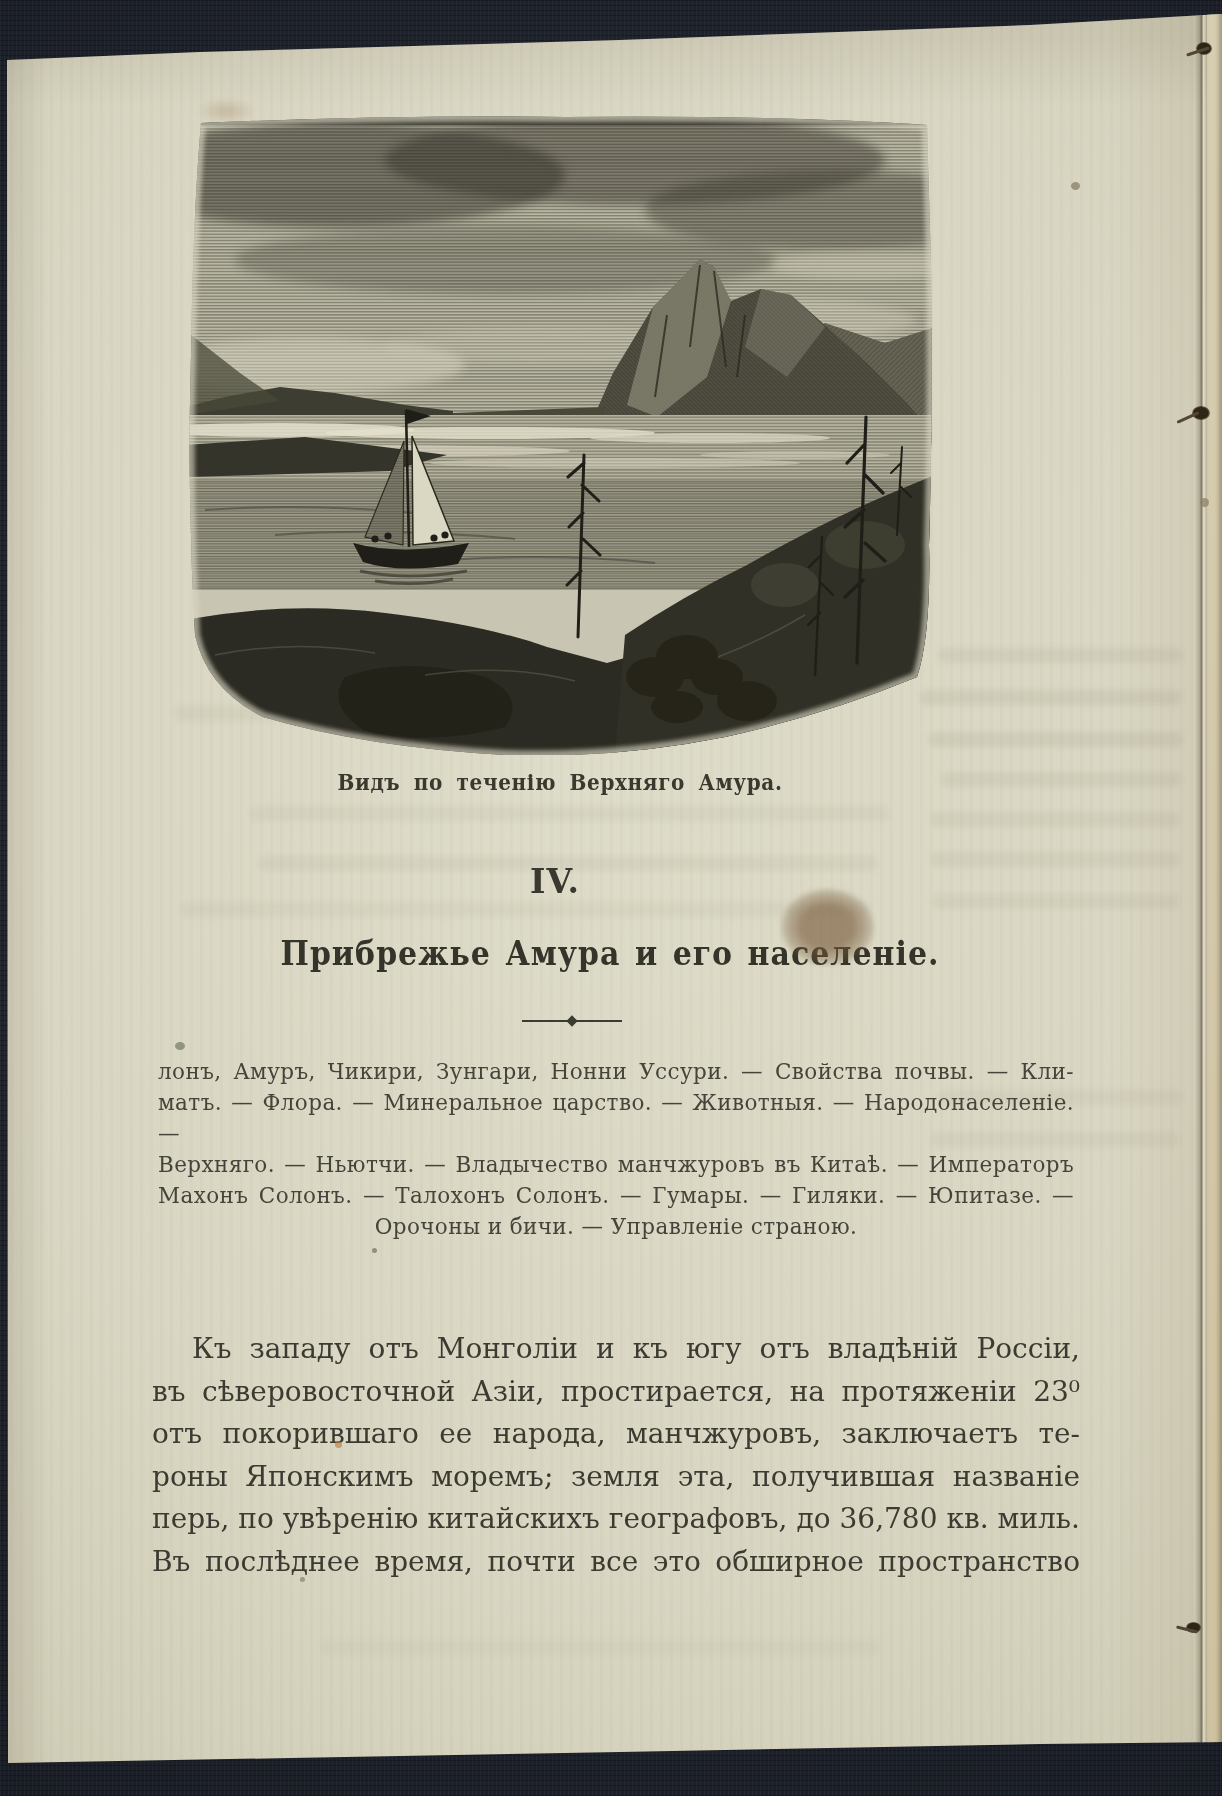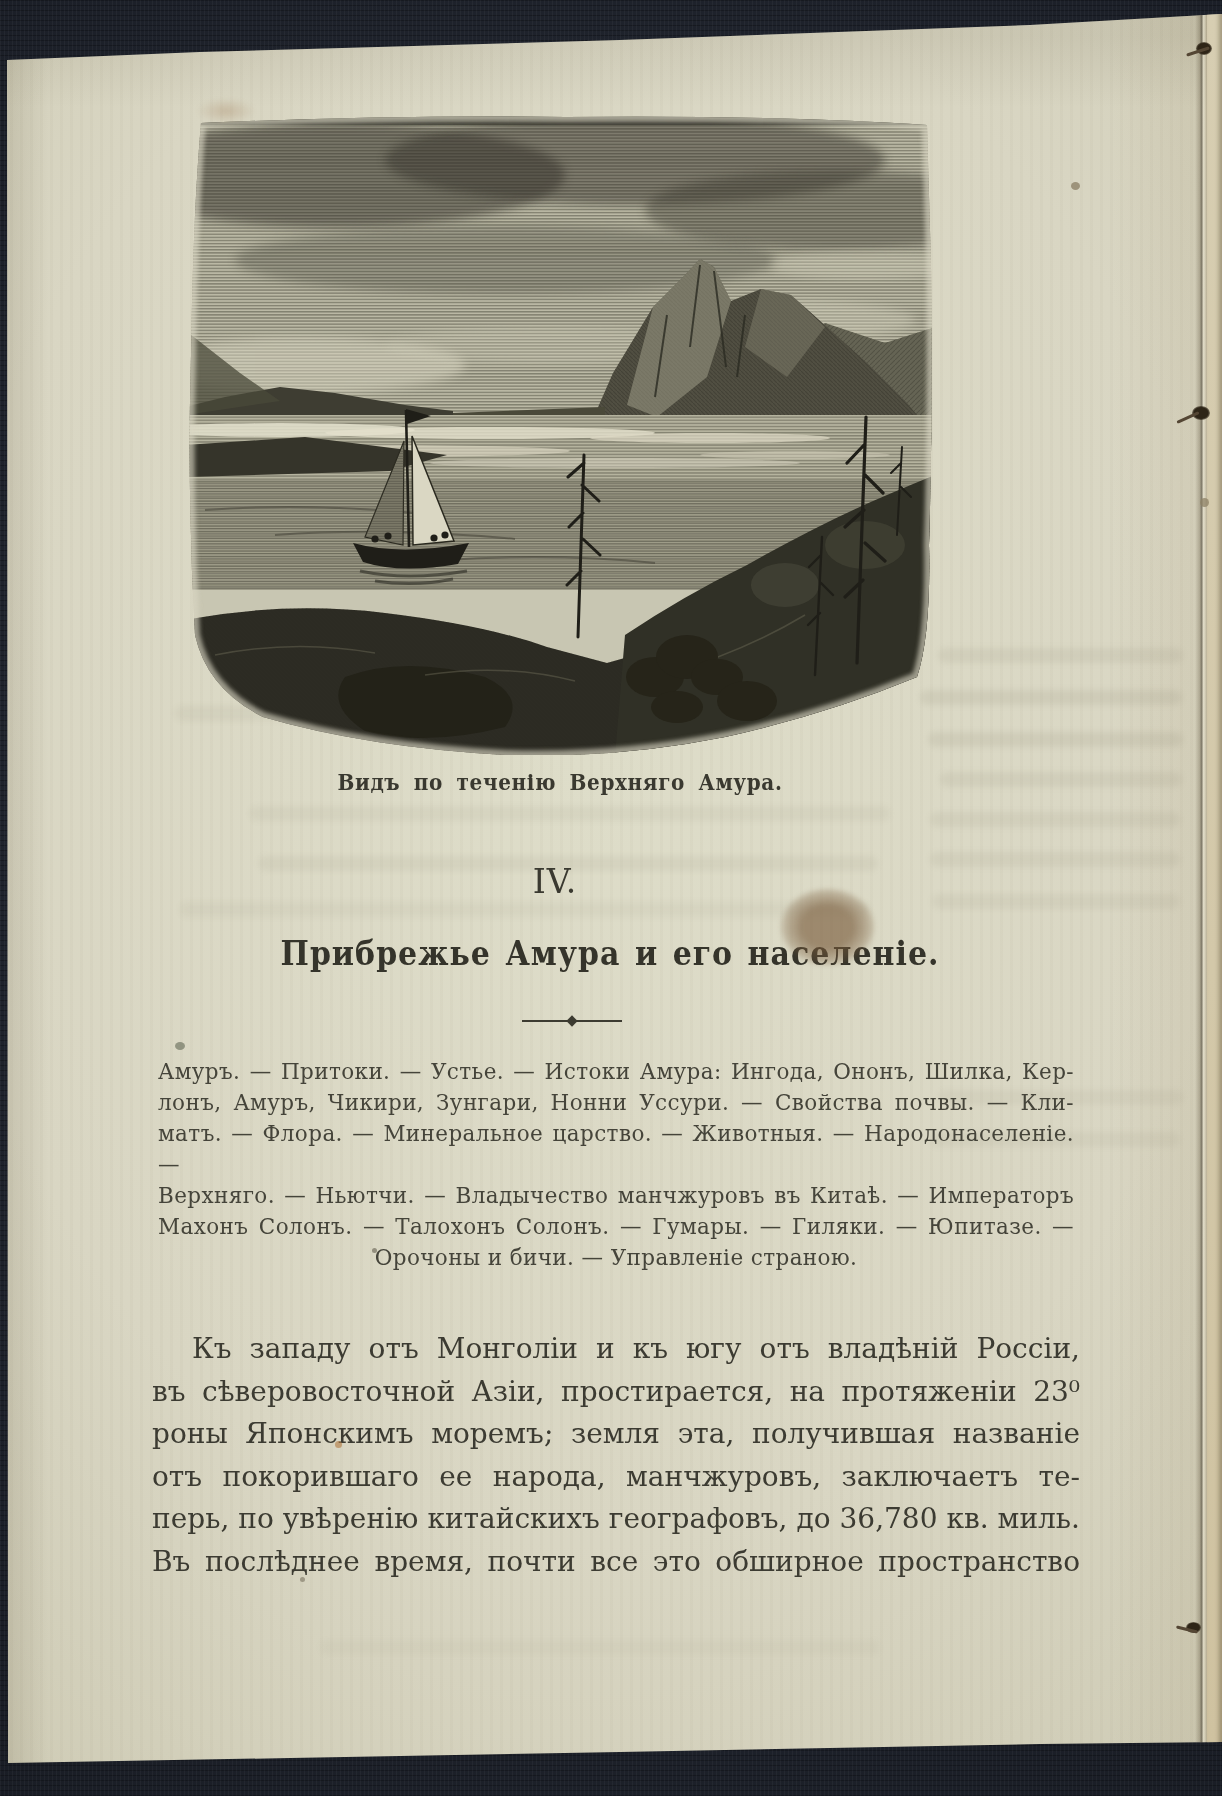--- a/index.html
+++ b/index.html
@@ -31,21 +31,21 @@
 
   
   .engraving{position:absolute;left:185px;top:115px;width:750px;height:640px;margin:0;}
   .engraving svg{display:block;width:100%;height:100%;}
 
   
   .caption{position:absolute;left:185px;top:770px;width:750px;text-align:center;
     font-size:20px;font-weight:700;color:#3a3930;letter-spacing:.6px;word-spacing:6px;
     transform:scale(1,1.12);}
   .chapter-num{position:absolute;left:90px;top:862px;width:930px;text-align:center;
-    font-size:33px;font-weight:400;color:#3a3930;letter-spacing:1px;}
+    font-size:33px;font-weight:700;color:#3a3930;letter-spacing:1px;}
   .chapter-title{position:absolute;left:145px;top:936px;width:930px;text-align:center;
     font-size:30px;font-weight:700;color:#35342b;letter-spacing:1px;word-spacing:3px;
     transform:scale(1,1.1);}
   .divider{position:absolute;left:512px;top:1016px;width:120px;height:10px;
     display:flex;align-items:center;justify-content:center;}
   .divider .dline{width:48px;height:2px;background:#3c3b31;}
   .divider .diamond{width:8px;height:8px;background:#3c3b31;transform:rotate(45deg);margin:0 -2px;}
 
   .summary{position:absolute;left:158px;top:1056px;width:916px;color:#45443a;
     font-size:21.5px;line-height:31px;letter-spacing:.4px;}
@@ -233,33 +233,32 @@
     <div class="chapter-num">IV.</div>
     <div class="chapter-title">Прибрежье Амура и его населеніе.</div>
 
     <div class="divider">
       <span class="dline"></span>
       <span class="diamond"></span>
       <span class="dline"></span>
     </div>
 
     <div class="summary">
-      <div class="line">Амуръ. — Притоки. — Устье. — Истоки Амура: Ингода, Ононъ, Шилка, Кер-</div>
       <div class="line">лонъ, Амуръ, Чикири, Зунгари, Нонни Уссури. — Свойства почвы. — Кли-</div>
       <div class="line">матъ. — Флора. — Минеральное царство. — Животныя. — Народонаселеніе. —</div>
       <div class="line">Верхняго. — Ньютчи. — Владычество манчжуровъ въ Китаѣ. — Императоръ</div>
       <div class="line">Махонъ Солонъ. — Талохонъ Солонъ. — Гумары. — Гиляки. — Юпитазе. —</div>
       <div class="line center">Орочоны и бичи. — Управленіе страною.</div>
     </div>
 
     <div class="bodytext">
       <div class="line indent">Къ западу отъ Монголіи и къ югу отъ владѣній Россіи,</div>
       <div class="line">въ сѣверовосточной Азіи, простирается, на протяженіи 23⁰</div>
+      <div class="line">отъ покорившаго ее народа, манчжуровъ, заключаетъ те-</div>
       <div class="line">роны Японскимъ моремъ; земля эта, получившая названіе</div>
-      <div class="line">отъ покорившаго ее народа, манчжуровъ, заключаетъ те-</div>
       <div class="line">перь, по увѣренію китайскихъ географовъ, до 36,780 кв. миль.</div>
       <div class="line">Въ послѣднее время, почти все это обширное пространство</div>
     </div>
 
     <div class="stain-main"></div>
     <div class="stain-top"></div>
     <div class="speck" style="left:1071px;top:182px;width:9px;height:8px;background:#6d5c41;opacity:.55"></div>
     <div class="speck" style="left:335px;top:1441px;width:7px;height:7px;background:#b07840;opacity:.6"></div>
     <div class="speck" style="left:175px;top:1042px;width:10px;height:8px;background:#49523f;opacity:.5"></div>
     <div class="speck" style="left:372px;top:1248px;width:5px;height:5px;background:#4c4638;opacity:.5"></div>

